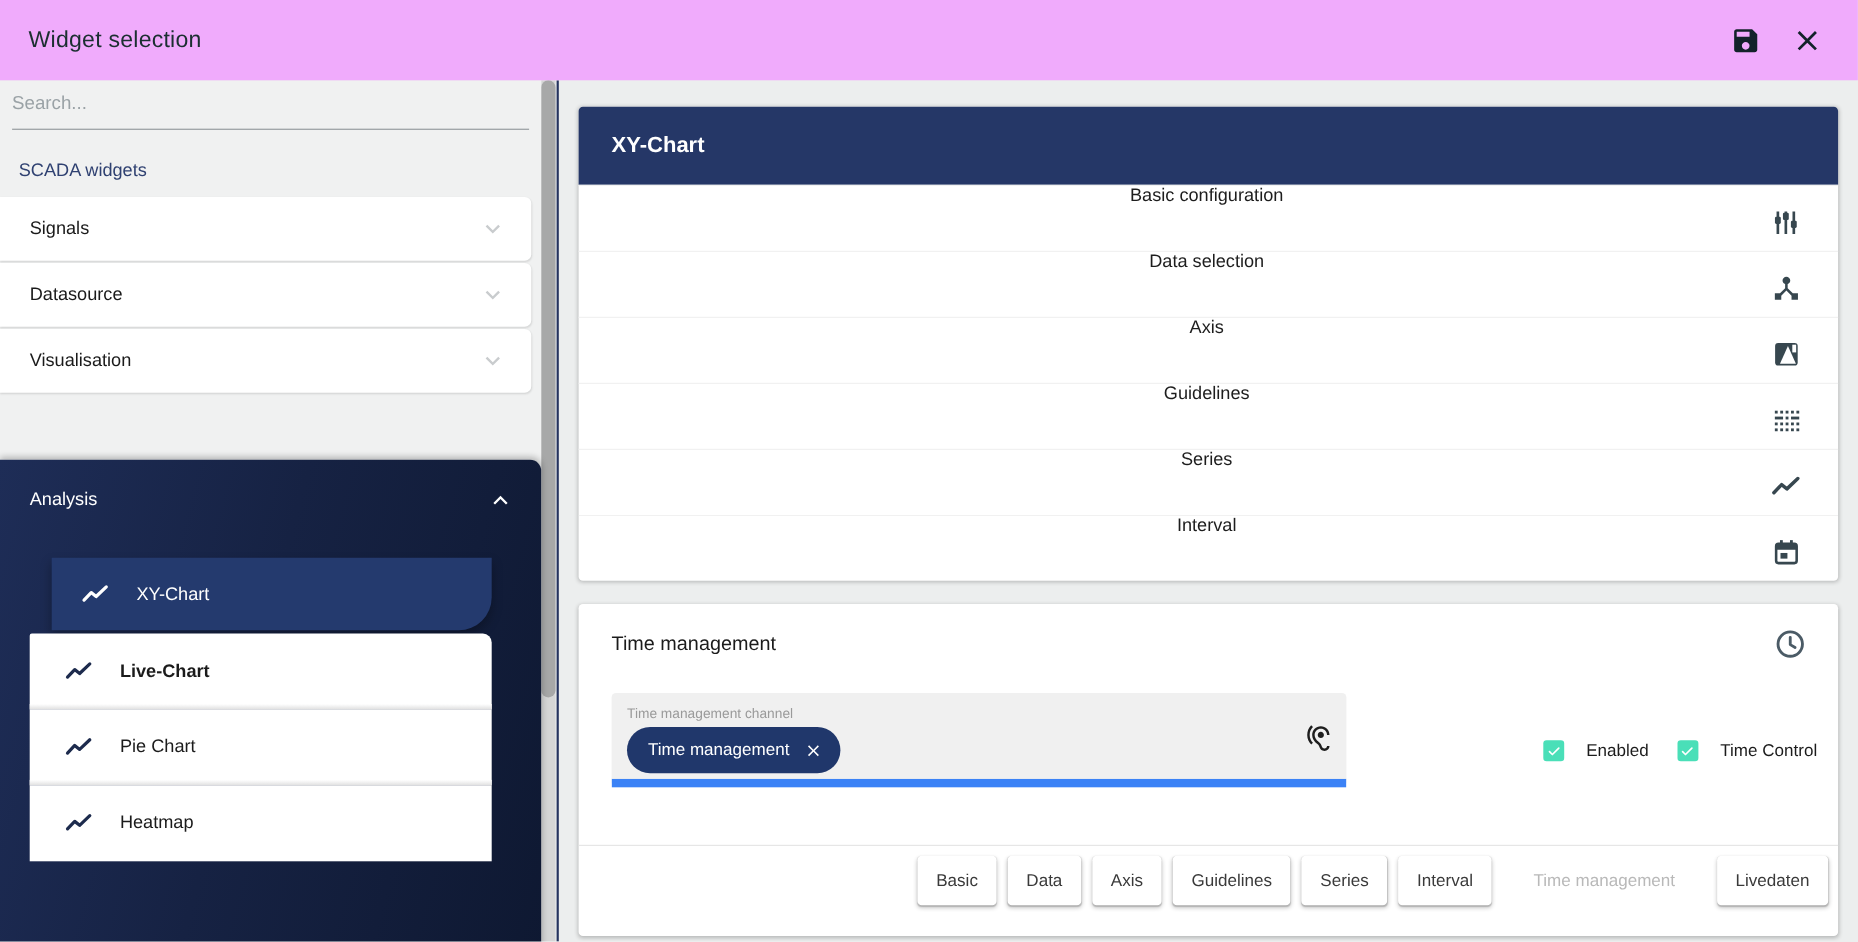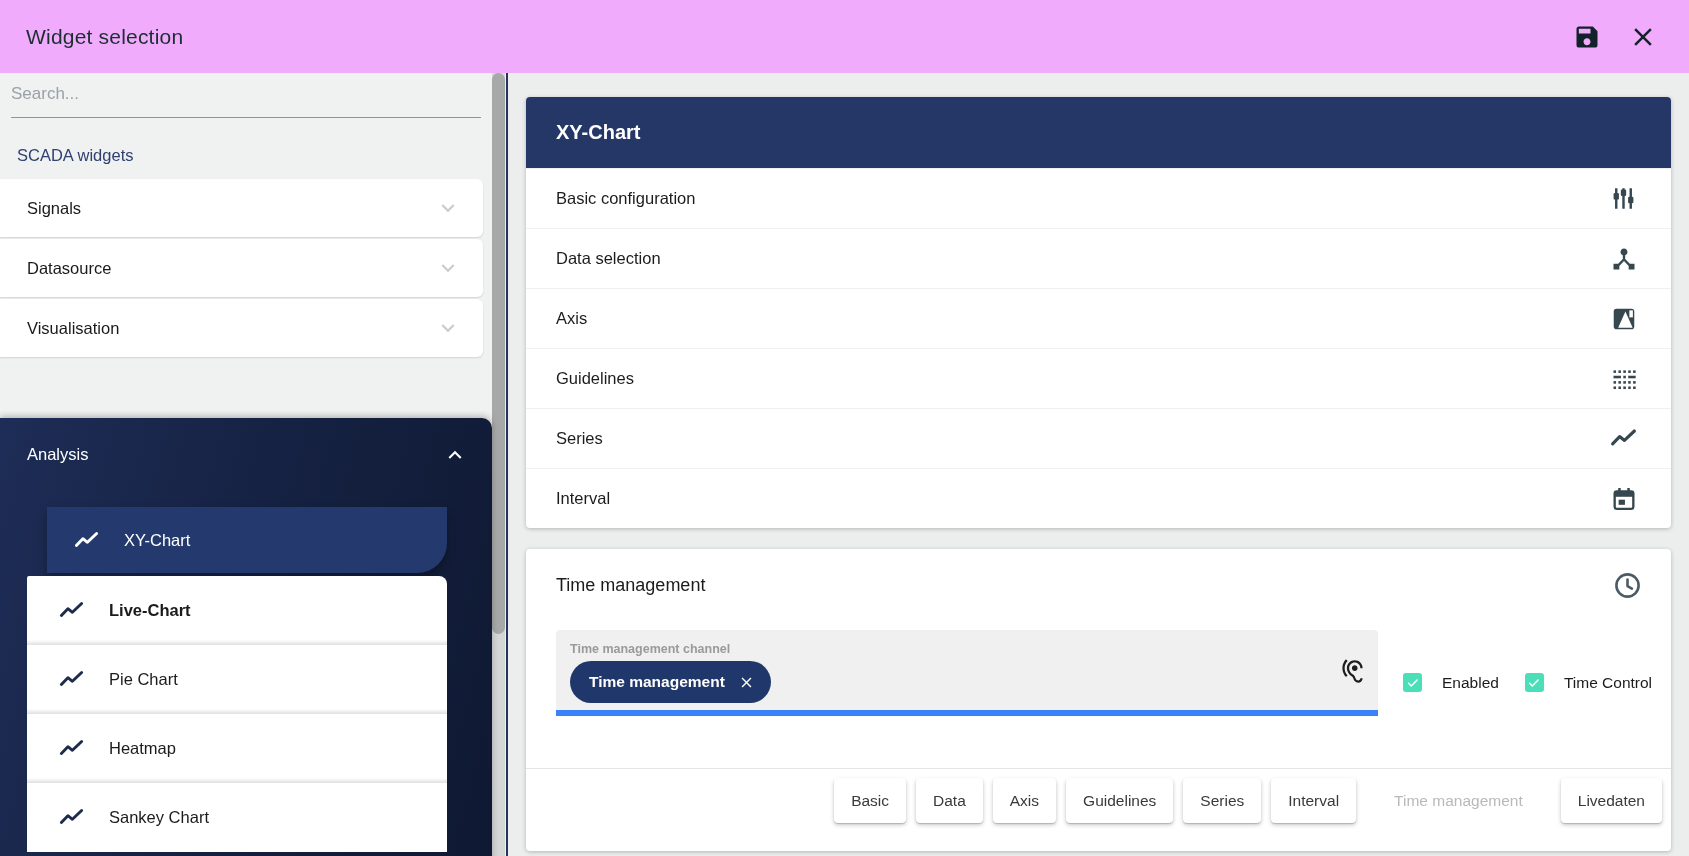--- a/index.html
+++ b/index.html
@@ -90,33 +90,33 @@
   .card { background:#fff; border-radius:4px; box-shadow:0 1px 4px rgba(0,0,0,.24); }
   .config-card { position:absolute; left:526px; top:97px; width:1145px; }
   .config-header {
     height:71px; background:#253767; border-radius:4px 4px 0 0;
     display:flex; align-items:center; padding:0 30px;
     color:#fff; font-size:20px; font-weight:bold;
   }
   .section-row {
     height:60px; display:flex; align-items:center;
     padding:0 33px 0 30px; border-top:1px solid #f0f0f0;
-    font-size:16.5px; color:#1d1d1d; cursor:pointer;
+    font-size:16.5px; color:#1d1d1d; cursor:pointer;flex-direction:column;
   }
   .section-row:first-of-type { border-top:none; }
   .section-row:last-of-type { border-radius:0 0 4px 4px; }
   .section-icon { margin-left:auto; color:#37474f; }
 
   .tm-card { position:absolute; left:526px; top:549px; width:1145px; height:302px; }
   .tm-title { position:absolute; left:30px; top:26px; font-size:18px; color:#1b1b1b; }
   .clock-wrap { position:absolute; right:28px; top:21px; color:#4b5b66; cursor:pointer; }
   .tm-field {
-    position:absolute; left:30px; top:81px; width:822px; height:86px;
+    position:absolute; left:30px; top:81px; width:668px; height:86px;
     background:#f0f0f0; border-radius:4px 4px 0 0;
-    border-bottom:6px solid #3b82f6; cursor:text;font-weight:bold;
+    border-bottom:8px solid #3b82f6; cursor:text;
   }
   .tm-field-label { position:absolute; left:14px; top:12px; font-size:12.5px; color:#9a9a9a; }
   .chip {
     position:absolute; left:14px; top:31px; height:42px;
     background:#20376b; border-radius:21px;
     display:flex; align-items:center; gap:13px; padding:0 16px 0 19px;
     color:#fff; font-size:15.5px;
   }
   .chip-close { display:flex; cursor:pointer; color:#fff; }
   .hearing-wrap { position:absolute; right:12px; top:28px; color:#1e1e1e; }
@@ -288,26 +288,20 @@
             <use href="#i-zigzag"></use>
           </svg>
         <span>Pie Chart</span>
       </div>
       <div class="chart-item">
         <svg class="zigzag-dark" width="27" height="27" viewBox="0 0 24 24">
             <use href="#i-zigzag"></use>
           </svg>
         <span>Heatmap</span>
       </div>
-      <div class="chart-item">
-        <svg class="zigzag-dark" width="27" height="27" viewBox="0 0 24 24">
-            <use href="#i-zigzag"></use>
-          </svg>
-        <span>Sankey Chart</span>
-      </div>
     </div>
   </div>
 </aside>
 
 <div class="scroll-track"></div>
 <div class="scroll-thumb"></div>
 <div class="vline"></div>
 
 <section class="card config-card">
   <div class="config-header">

